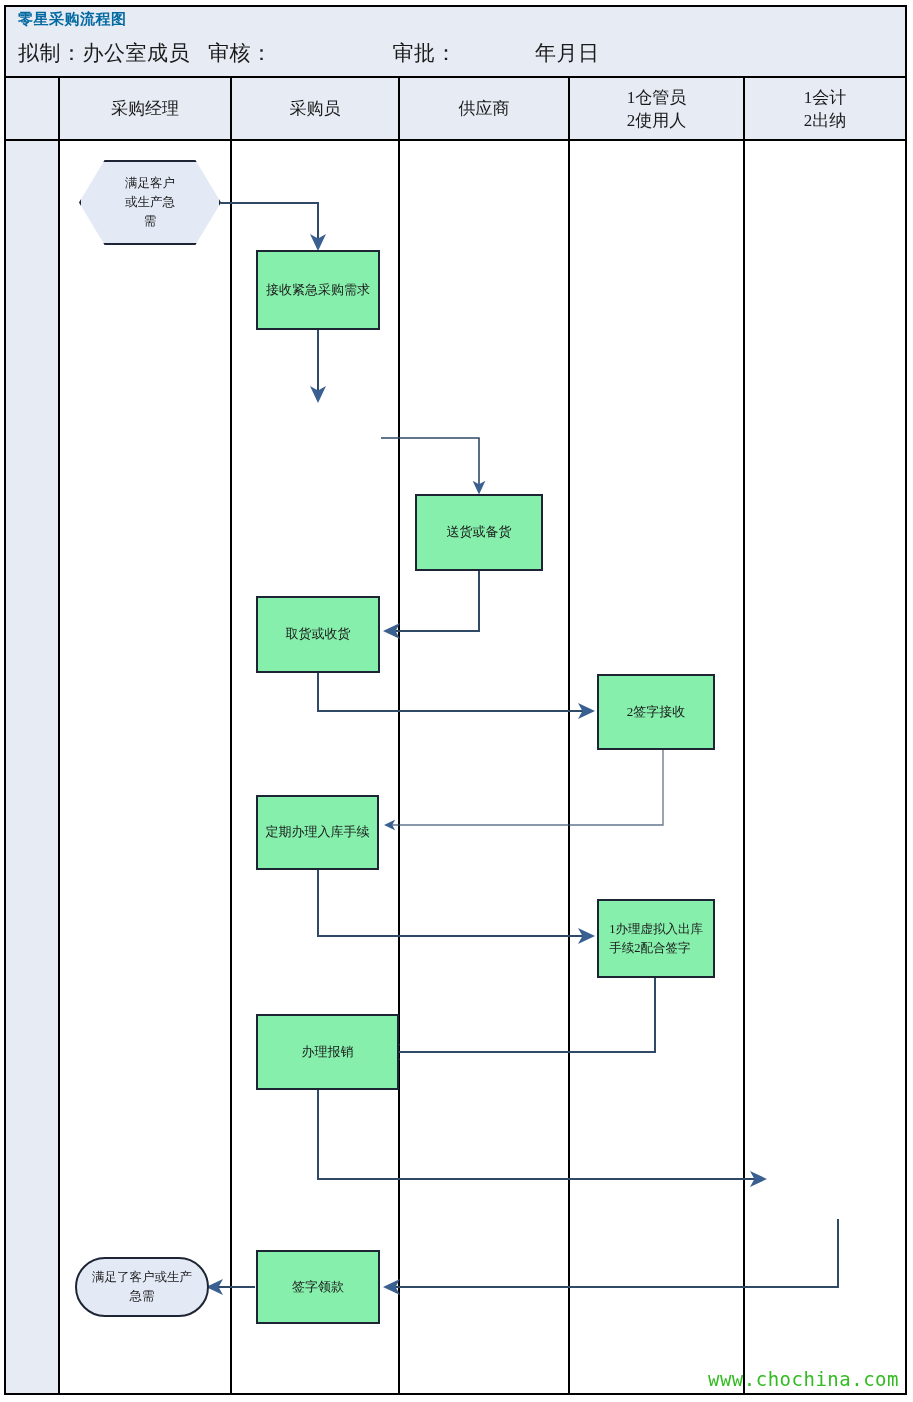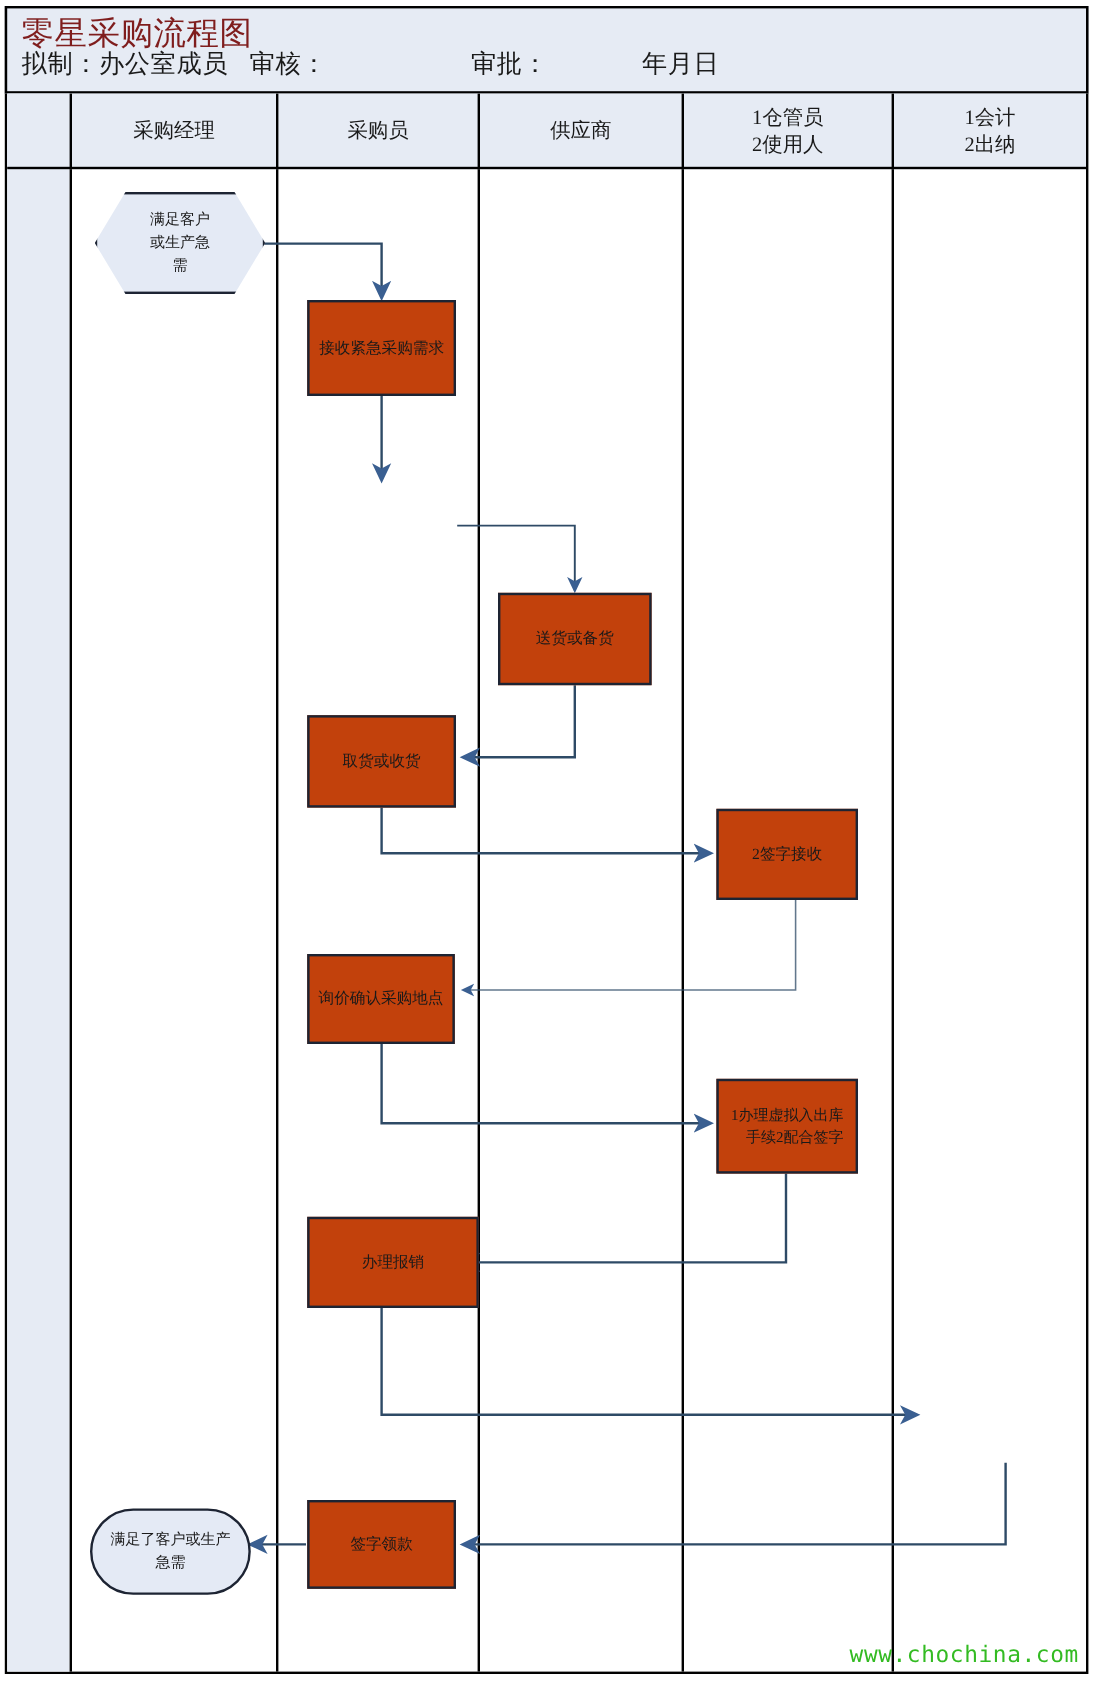--- a/index.html
+++ b/index.html
@@ -37,24 +37,25 @@
     height: 73px;
     background: #e6ebf4;
     border: 2px solid #000000;
     border-bottom: 2px solid #000000;
     box-sizing: border-box;
   }
   .title-line1 {
     position: absolute;
     left: 12px;
     top: 3px;
-    font-size: 27px;
-    color: #7f1d1d;
+    font-size: 15px;
+    color: #0369a1;
     white-space: nowrap;
     letter-spacing: 0.5px;
+    font-weight: bold;
   }
   .title-line2 {
     position: absolute;
     left: 12px;
     top: 32px;
     font-size: 21px;
     color: #1a1a1a;
     white-space: nowrap;
     letter-spacing: 0.5px;
   }
@@ -105,27 +106,27 @@
     left: 6px;
     top: 78px;
     width: 52px;
     height: 1315px;
     background: #e6ebf4;
   }
 
   
   .node {
     position: absolute;
-    background: #c2410c;
+    background: #86efac;
     border: 2px solid #1d2433;
     box-sizing: border-box;
     display: flex;
     align-items: center;
     justify-content: center;
-    text-align: right;
+    text-align: left;
     font-size: 13px;
     color: #1a1a1a;
     line-height: 1.45;
     padding: 20px 4px;
   }
   .node.small { font-size: 12.5px; }
 
   .hexagon {
     position: absolute;
     background: #e4eaf5;
@@ -256,35 +257,35 @@
 
   <div class="node" style="left:256px; top:250px; width:124px; height:80px;">接收紧急采购需求</div>
 
 
   <div class="node" style="left:415px; top:494px; width:128px; height:77px;">送货或备货</div>
 
   <div class="node" style="left:256px; top:596px; width:124px; height:77px;">取货或收货</div>
 
   <div class="node" style="left:597px; top:674px; width:118px; height:76px;">2签字接收</div>
 
-  <div class="node" style="left:256px; top:795px; width:123px; height:75px;">询价确认采购地点</div>
+  <div class="node" style="left:256px; top:795px; width:123px; height:75px;">定期办理入库手续</div>
 
   <div class="node small" style="left:597px; top:899px; width:118px; height:79px;">
     <div>
       <div>1办理虚拟入出库</div>
       <div>手续2配合签字</div>
     </div>
   </div>
 
   <div class="node" style="left:256px; top:1014px; width:143px; height:76px;">办理报销</div>
 
 
   <div class="node" style="left:256px; top:1250px; width:124px; height:74px;">签字领款</div>
 
-  <div class="stadium" style="left:75px; top:1257px; width:134px; height:72px;">
+  <div class="stadium" style="left:75px; top:1257px; width:134px; height:60px;">
     <div>
       <div>满足了客户或生产</div>
       <div>急需</div>
     </div>
   </div>
 
   <div class="watermark">www.chochina.com</div>
 
 </div>
 

